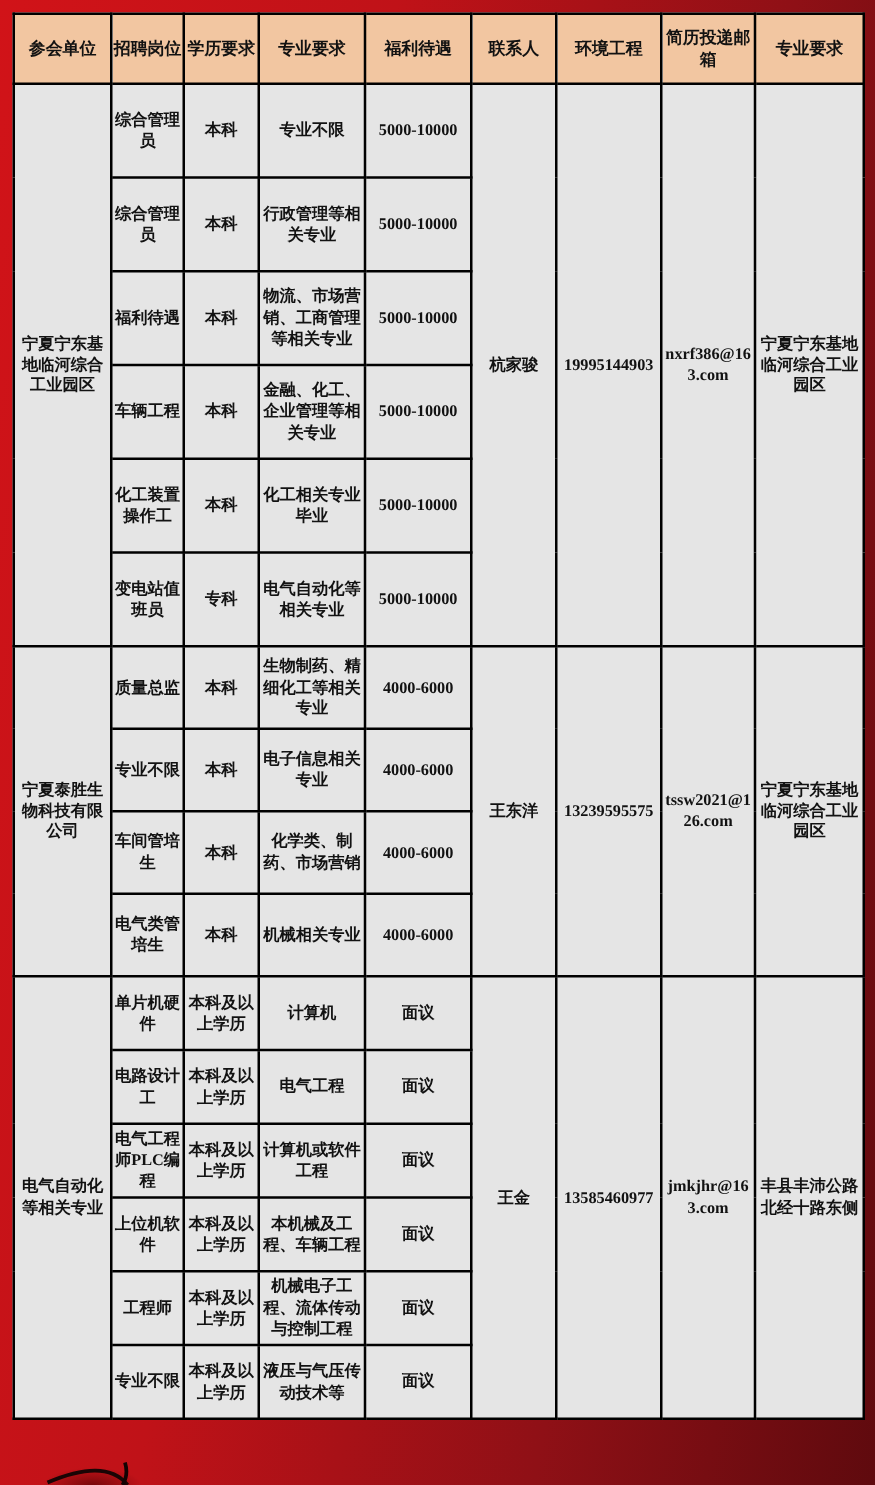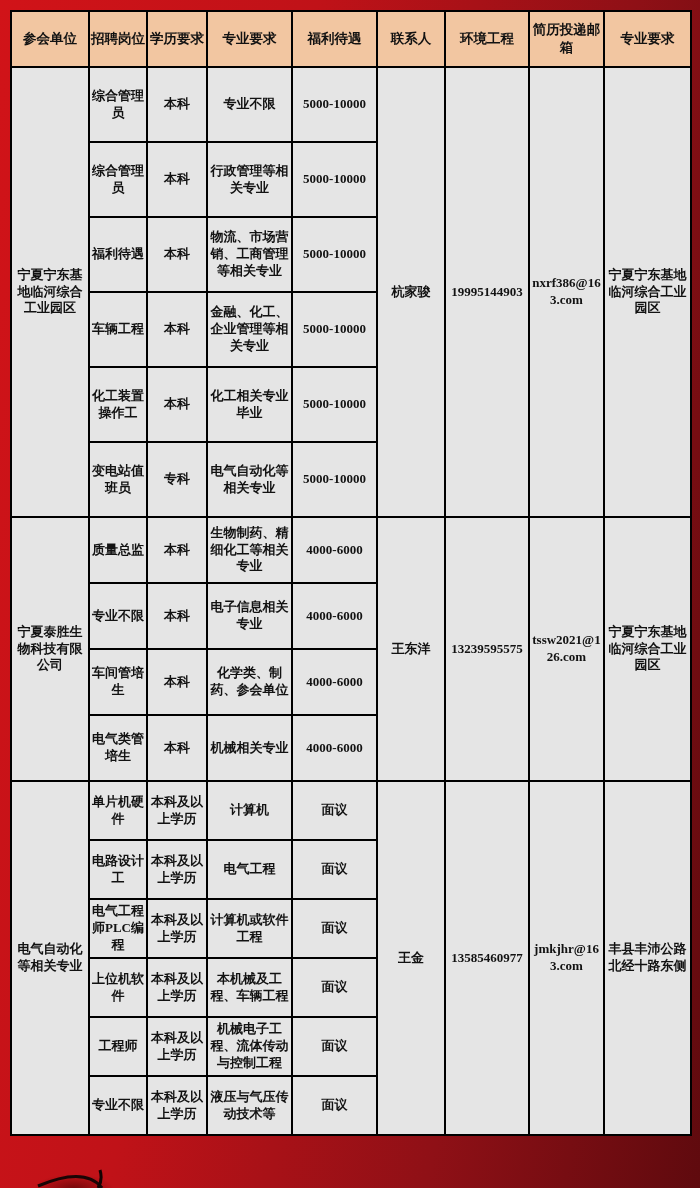--- a/index.html
+++ b/index.html
@@ -143,21 +143,21 @@
     </tr>
     <tr class="sec2">
       <td>专业不限</td>
       <td>本科</td>
       <td>电子信息相关专业</td>
       <td class="num">4000-6000</td>
     </tr>
     <tr class="sec2">
       <td>车间管培生</td>
       <td>本科</td>
-      <td>化学类、制药、参会单位</td>
+      <td>化学类、制药、市场营销</td>
       <td class="num">4000-6000</td>
     </tr>
     <tr class="sec2">
       <td>电气类管培生</td>
       <td>本科</td>
       <td>机械相关专业</td>
       <td class="num">4000-6000</td>
     </tr>
 
     <tr class="sec3">

